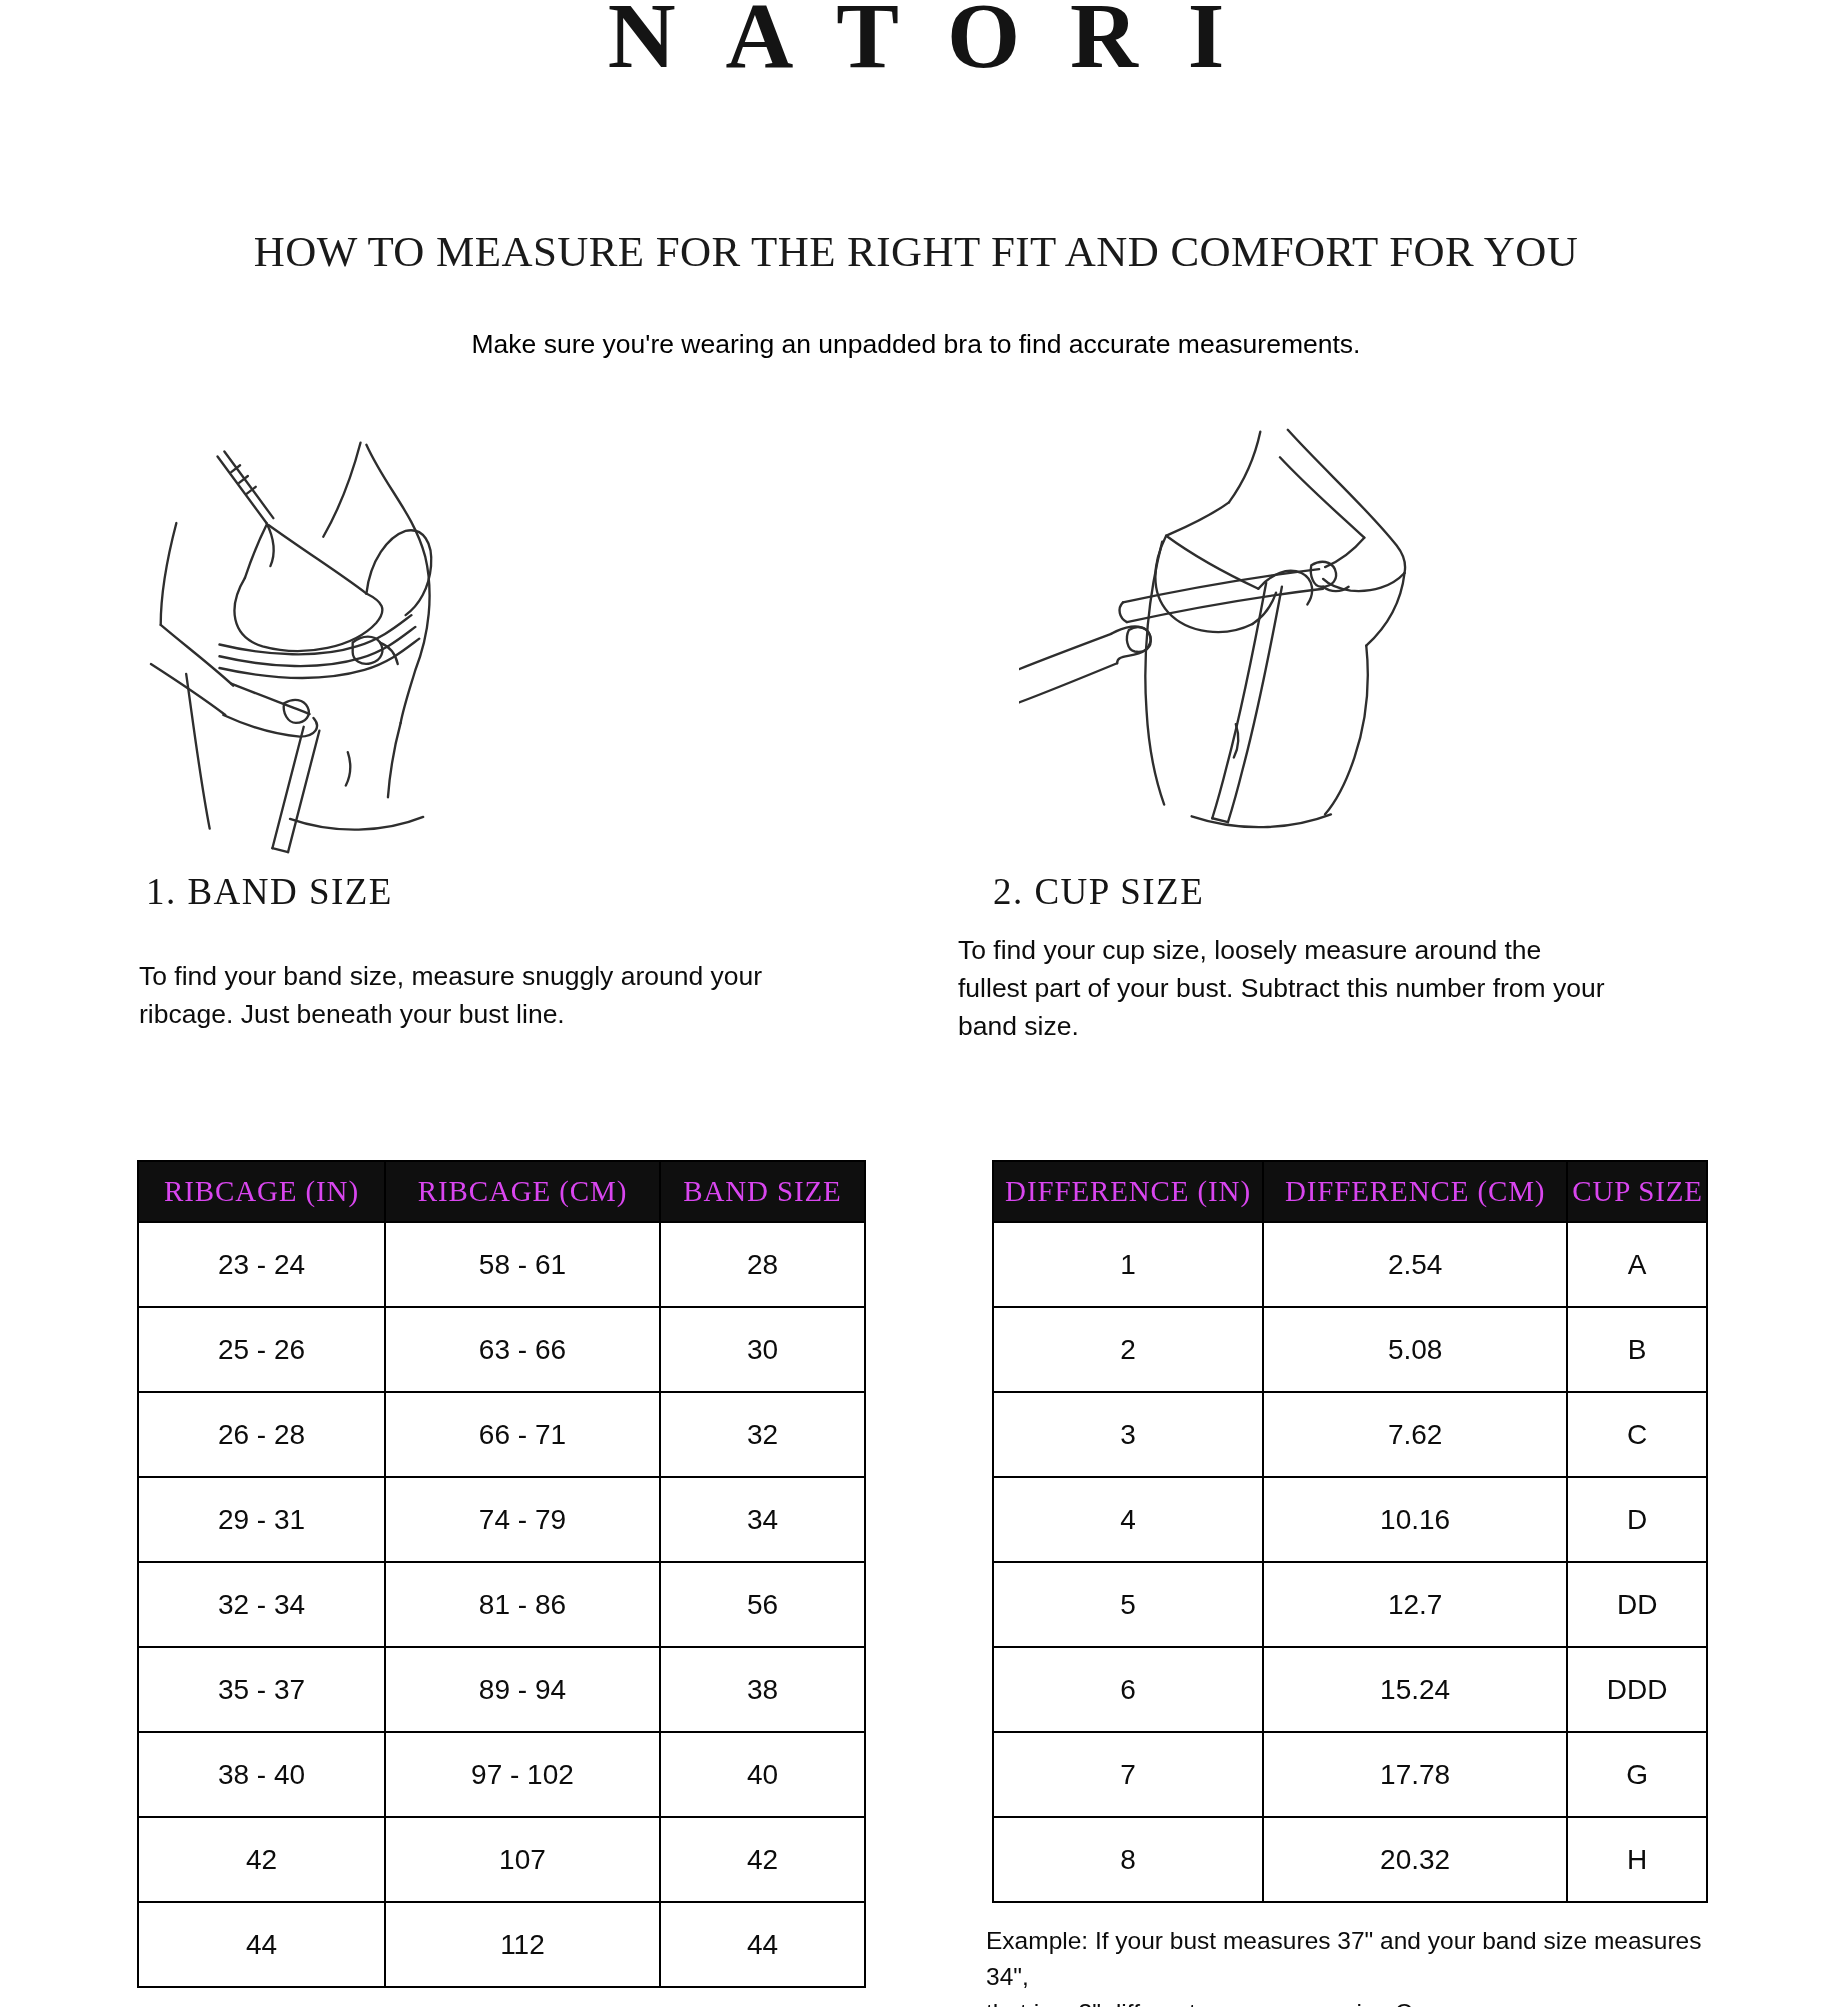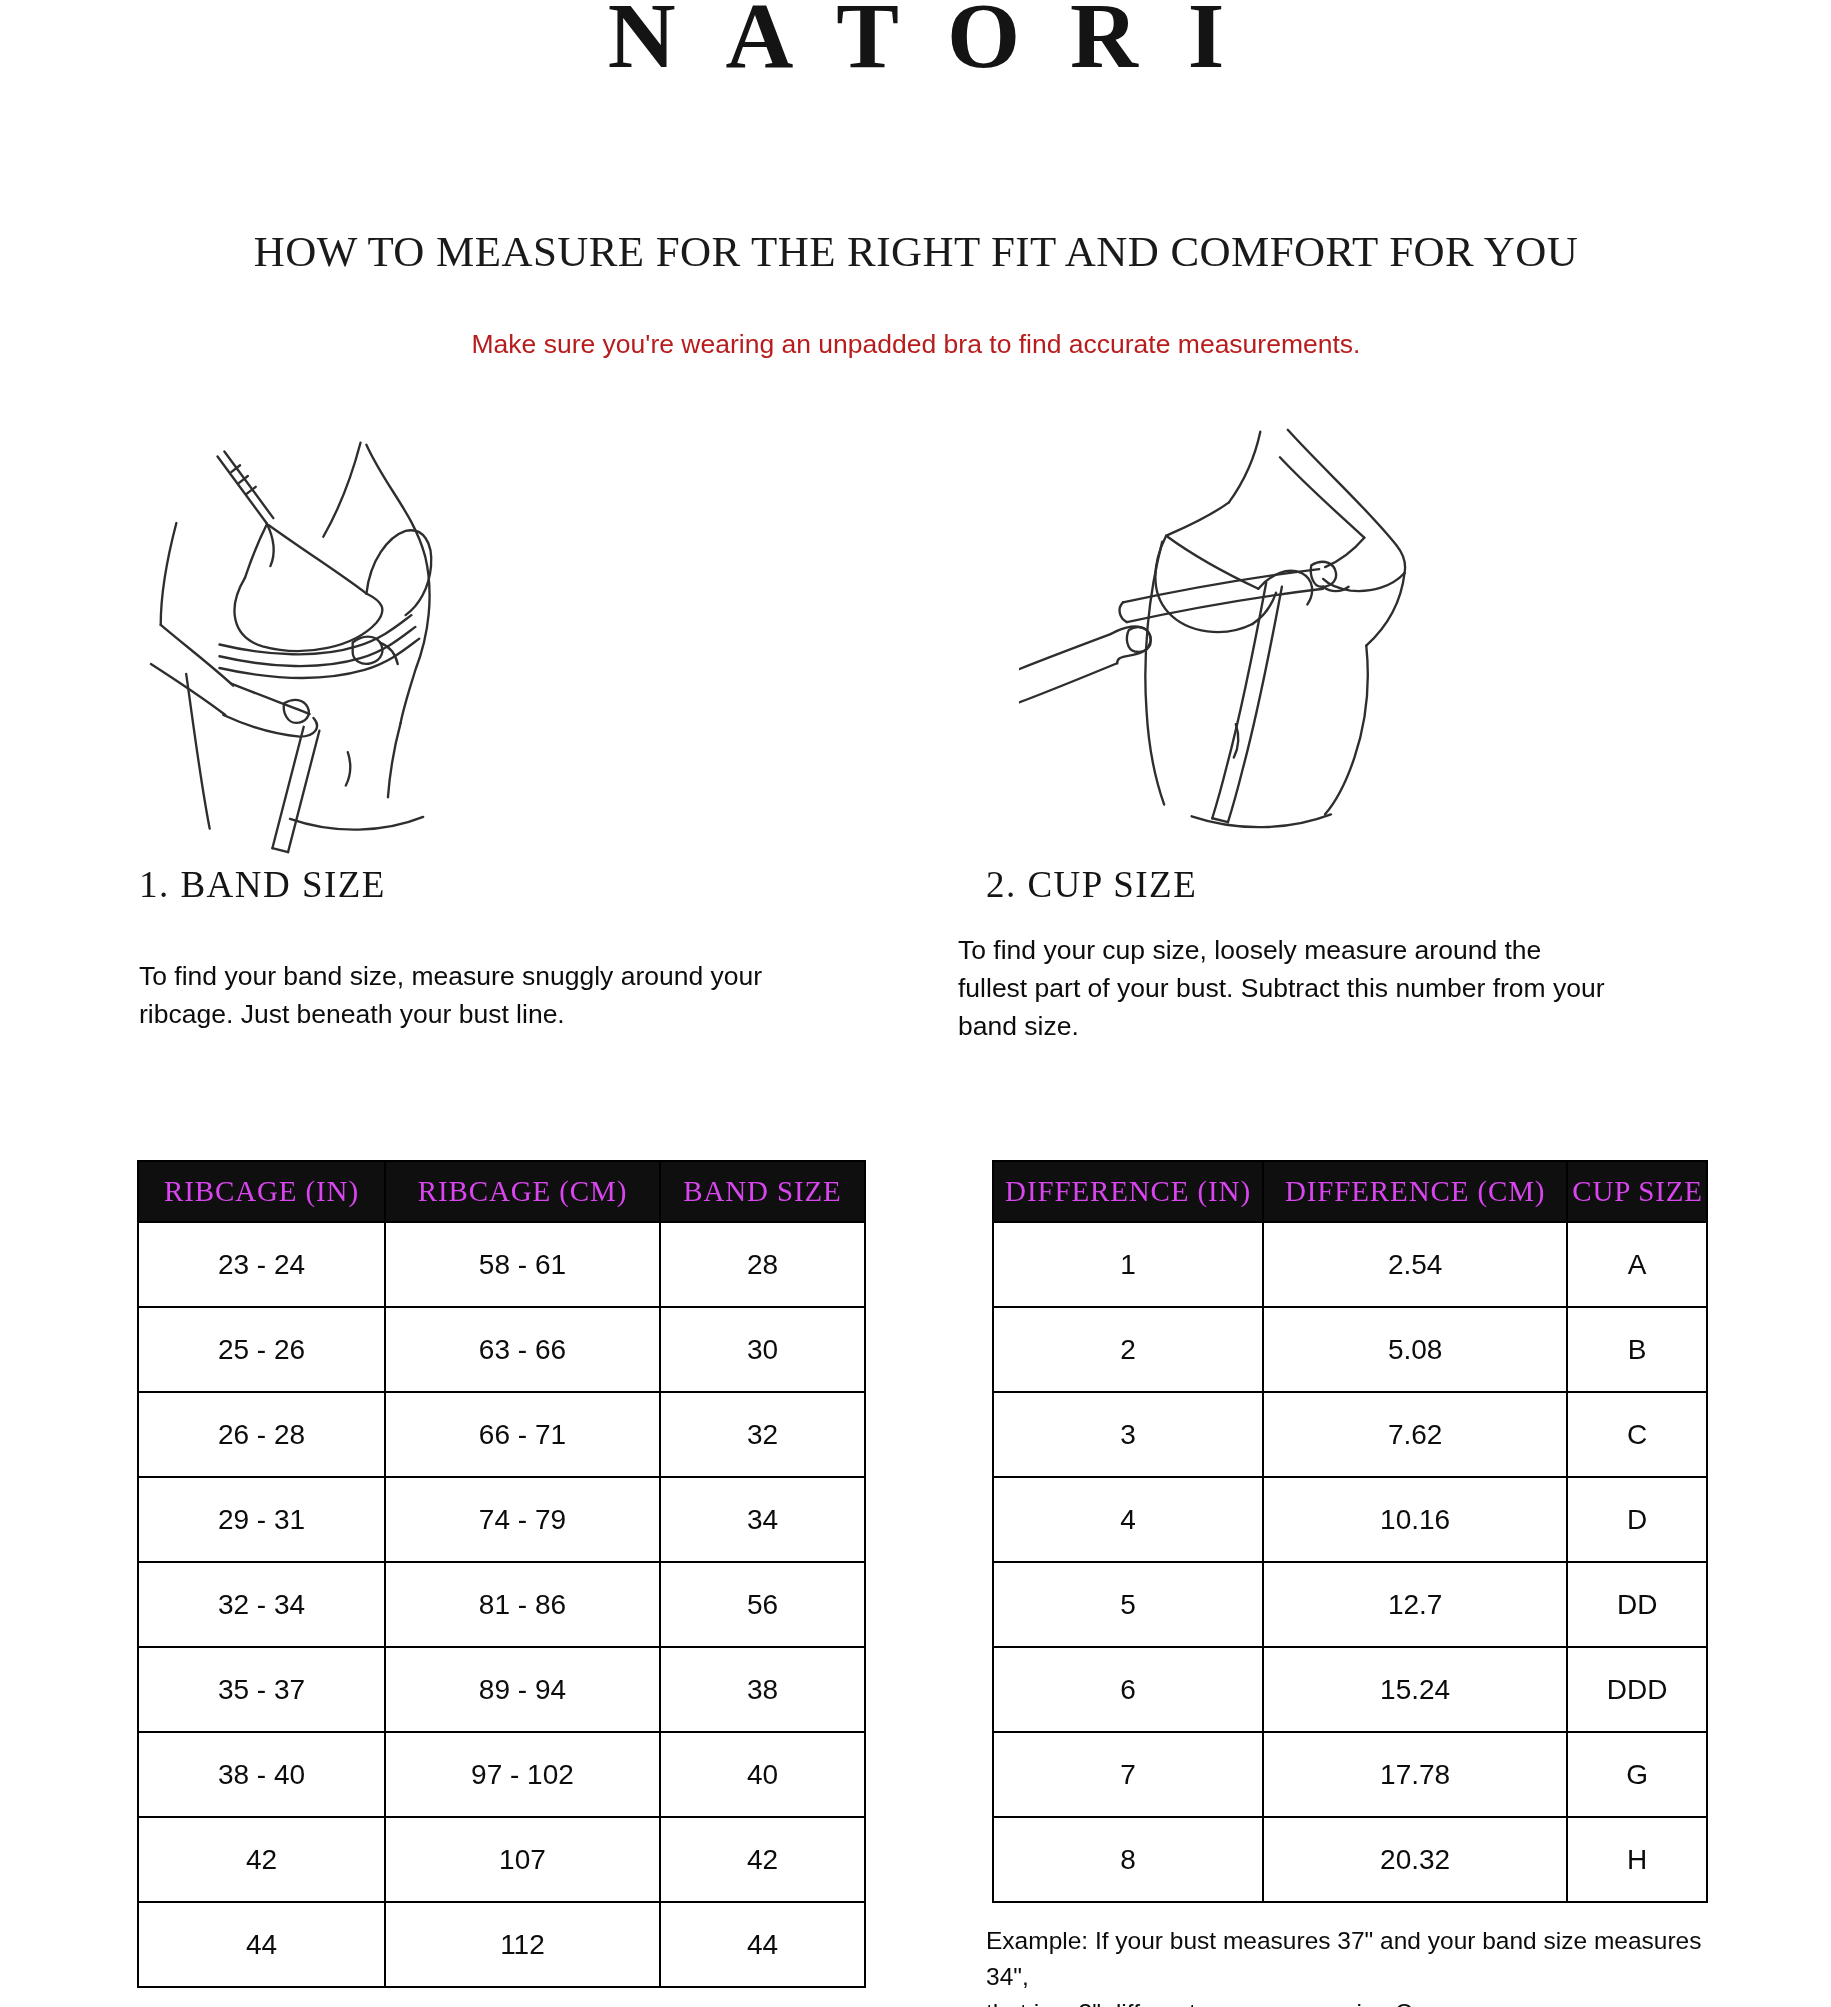--- a/index.html
+++ b/index.html
@@ -15,28 +15,28 @@
     color:#141414; white-space:nowrap;
   }
   .title{
     position:absolute; top:220px; left:0; right:0; margin:8px; text-align:center;
     font-family:"Liberation Serif", serif; font-weight:400;
     font-size:43px; line-height:1.1; letter-spacing:0.01em; color:#1a1a1a;
     white-space:nowrap;
   }
   .subtitle{
     position:absolute; top:329px; left:0; right:0; margin:0; text-align:center;
-    font-size:26.5px; color:#b91c1c;
+    font-size:26.5px; color:#000000;
   }
   .illus{ position:absolute; }
   .illus path{ fill:none; stroke:#2e2e2e; stroke-width:2.4; stroke-linecap:round; stroke-linejoin:round; }
   .illus-band{ left:147px; top:429px; }
   .illus-cup{ left:1019px; top:420px; }
   .step{
-    position:absolute; margin:0;
+    position:absolute; margin:7px;
     font-family:"Liberation Serif", serif; font-weight:400;
     font-size:37px; letter-spacing:0.04em; color:#151515; white-space:nowrap;
   }
   .step-band{ left:139px; top:863px; }
   .step-cup{ left:986px; top:863px; }
   .desc{
     position:absolute; margin:0; font-size:26.5px; line-height:38px;
     color:#0c0c0c; white-space:pre-line;
   }
   .desc-band{ left:139px; top:957px; width:706px; }

